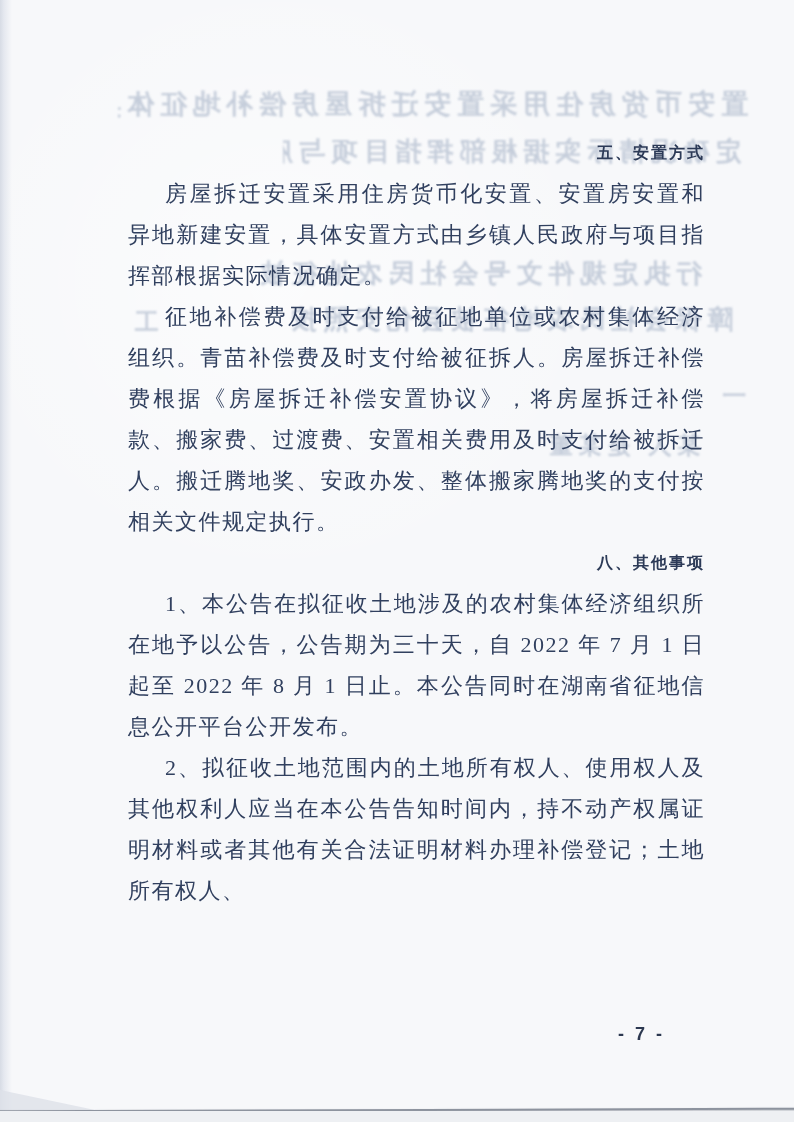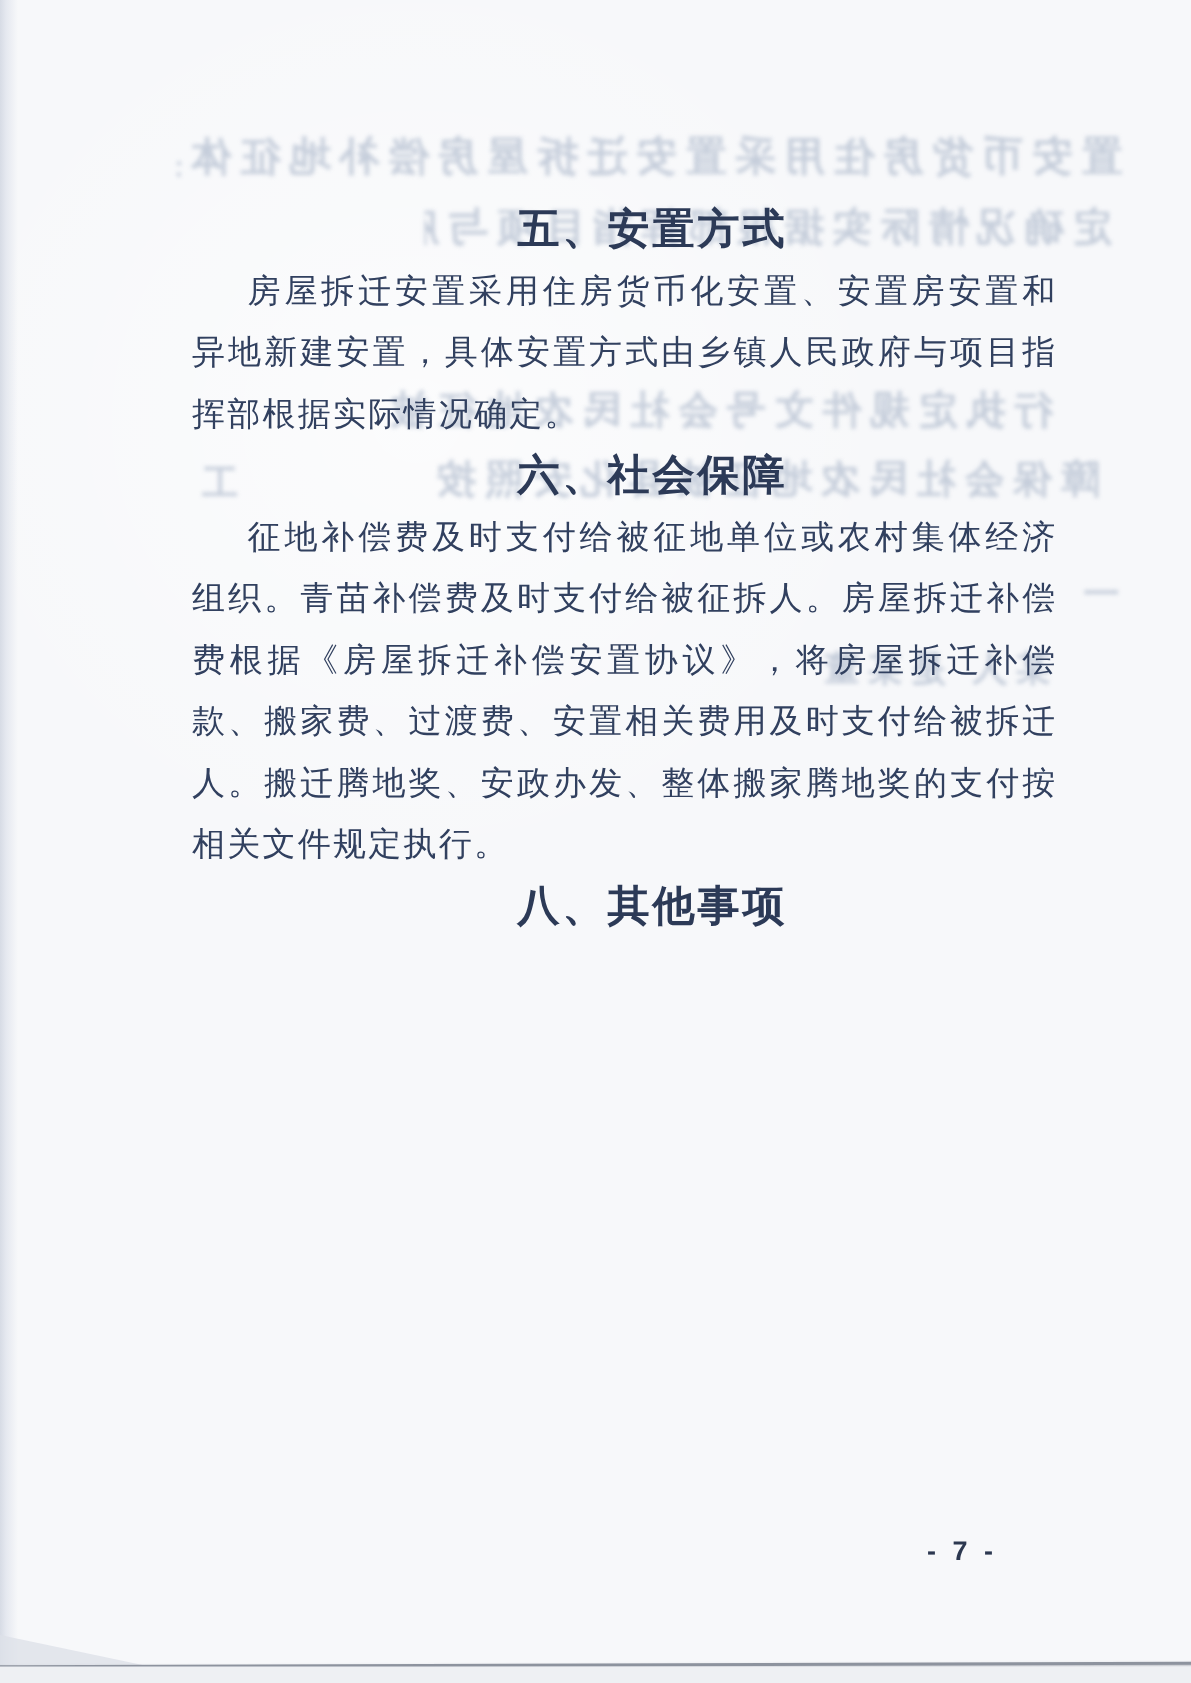--- a/index.html
+++ b/index.html
@@ -58,24 +58,24 @@
   .content{
     position:absolute;left:128px;top:132px;width:577px;
     color:var(--ink);
     font-size:22px;line-height:41px;
     letter-spacing:1.5px;
     text-align:justify;
   }
   .sec-heading{
     margin:0;padding-left:37px;
     font-family:"Liberation Sans","DejaVu Sans",sans-serif;
-    font-size:28px;line-height:41px;font-weight:bold;
+    font-size:16px;line-height:41px;font-weight:bold;
     color:var(--heading-ink);
     letter-spacing:2px;
-    text-align:center;
+    text-align:right;
   }
   .para{
     margin:0;text-indent:37px;
     font-family:Liberation Serif, serif;
   }
   .page-number{
     position:absolute;left:618px;top:1024px;
     font-family:"Liberation Sans","DejaVu Sans",sans-serif;
     font-size:18px;color:#2c3850;letter-spacing:3px;
     font-weight:600;
@@ -92,23 +92,24 @@
       <span class="bleed-line" style="left: 240px; top: 256px; width: 462px; font-size: 26px;">行执定规件文号会社民农地征被</span>
       <span class="bleed-line" style="left: 124px; top: 306px; width: 34px; font-size: 24px;">工</span>
       <span class="bleed-line" style="left: 285px; top: 302px; width: 448px; font-size: 26px;">障保会社民农地征被县化安照按</span>
       <span class="bleed-line" style="left: 716px; top: 380px; width: 30px; font-size: 24px;">一</span>
       <span class="bleed-line" style="left: 488px; top: 430px; width: 212px; font-size: 23px;">某人 是某董</span>
     </div>
 
   <main class="content" id="doc-content">
       <h2 class="sec-heading">五、安置方式</h2>
       <p class="para">房屋拆迁安置采用住房货币化安置、安置房安置和异地新建安置，具体安置方式由乡镇人民政府与项目指挥部根据实际情况确定。</p>
-      <h2 class="sec-heading">六、社会保障</h2>
       <p class="para">征地补偿费及时支付给被征地单位或农村集体经济组织。青苗补偿费及时支付给被征拆人。房屋拆迁补偿费根据《房屋拆迁补偿安置协议》，将房屋拆迁补偿款、搬家费、过渡费、安置相关费用及时支付给被拆迁人。搬迁腾地奖、安政办发、整体搬家腾地奖的支付按相关文件规定执行。</p>
       <h2 class="sec-heading">八、其他事项</h2>
+      <p class="para">1、本公告在拟征收土地涉及的农村集体经济组织所在地予以公告，公告期为三十天，自 2022 年 7 月 1 日起至 2022 年 8 月 1 日止。本公告同时在湖南省征地信息公开平台公开发布。</p>
+      <p class="para">2、拟征收土地范围内的土地所有权人、使用权人及其他权利人应当在本公告告知时间内，持不动产权属证明材料或者其他有关合法证明材料办理补偿登记；土地所有权人、</p>
     </main>
 
   <div class="page-number">- 7 -</div>
 
   <div class="edge-left"></div>
   <div class="corner-shadow"></div>
   <div class="edge-bottom-line"></div>
   <div class="edge-bottom-band"></div>
 
 </div>

